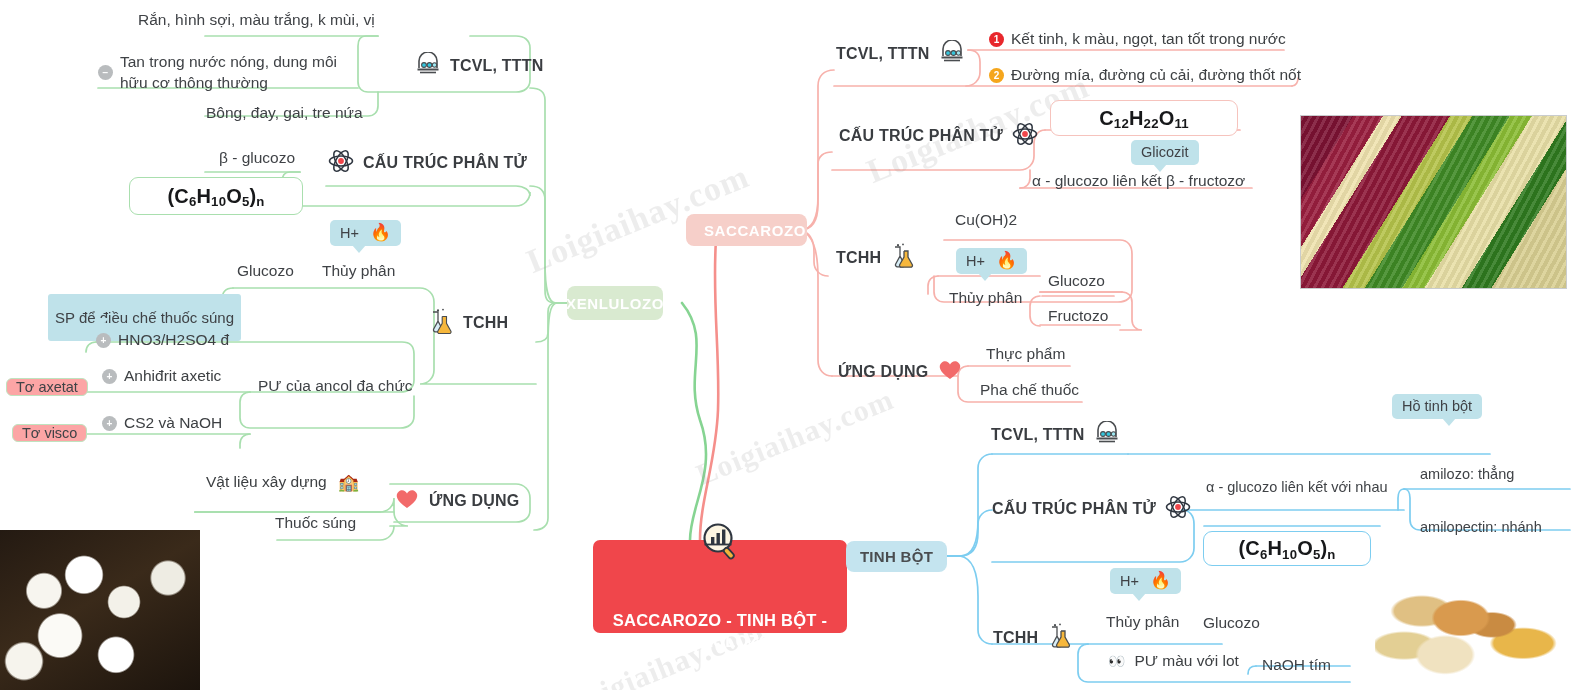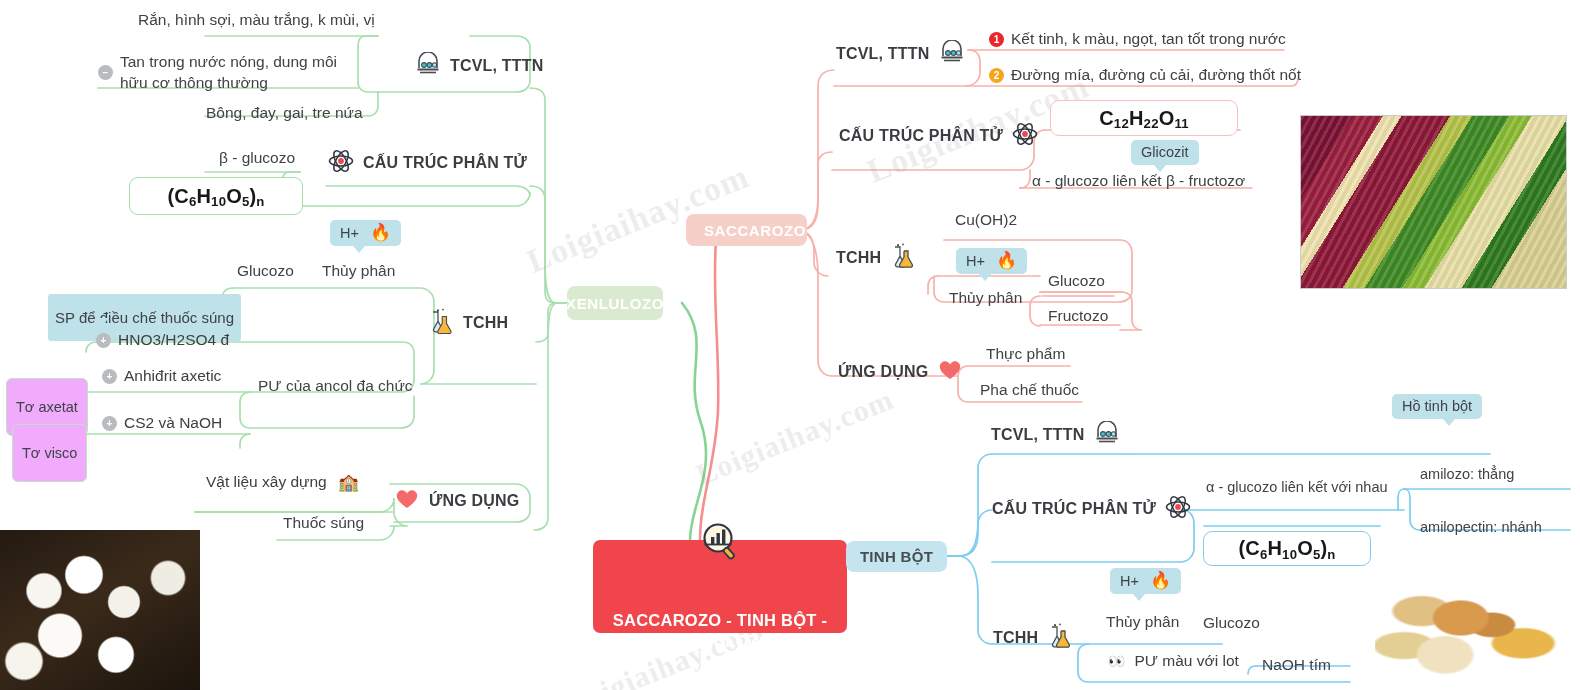--- a/index.html
+++ b/index.html
@@ -53,22 +53,22 @@
   .callout.tailRight:after{left:auto;right:26px;}
 
   .hl{position:absolute;background:#bfe2ea;border-radius:3px;padding:15px 7px;
       font-size:15px;color:#3f4246;white-space:nowrap;}
   .hl:after{content:"";position:absolute;left:50%;margin-left:-7px;bottom:-7px;
       border-left:7px solid transparent;border-right:7px solid transparent;
       border-top:8px solid #bfe2ea;}
   .hl.noTail:after{display:none;}
 
   
-  .boxlbl{position:absolute;border:1.4px solid #bfe3bf;border-radius:6px;background:#f0abfc;
-          padding:20px 9px;font-size:14.5px;color:#3f4246;white-space:nowrap;}
+  .boxlbl{position:absolute;border:1.4px solid #bfe3bf;border-radius:6px;background:#fca5a5;
+          padding:0 9px;font-size:14.5px;color:#3f4246;white-space:nowrap;}
 
   
   .bullet{display:inline-flex;align-items:center;justify-content:center;
           width:15px;height:15px;border-radius:50%;margin-right:7px;
           font-size:10px;font-weight:700;color:#fff;vertical-align:-2px;}
   .bullet.gray{background:#b9bcbe;}
   .bullet.red{background:#e8272c;}
   .bullet.orange{background:#f5a61c;}
 
   .rowline{position:absolute;display:flex;align-items:center;white-space:nowrap;font-size:15.5px;}
@@ -348,21 +348,21 @@
         <path d="M13 21 C2 13.5 1 8 4.6 4.8 C8 1.8 11.6 4 13 6.6 C14.4 4 18 1.8 21.4 4.8 C25 8 24 13.5 13 21 Z" fill="#f26a6a"></path>
       </svg>
     </span>
     <span class="lbl">ỨNG DỤNG</span>
   </div>
 
   <div class="rowline" style="left:206px;top:473px;">
     <span>Vật liệu xây dựng</span>
     <span class="emoji" style="margin-left:12px;">🏫</span>
   </div>
-  <div class="n" style="left:283px;top:513px;text-align:right;">Thuốc súng</div>
+  <div class="n" style="left:275px;top:513px;text-align:right;">Thuốc súng</div>
 
   <div class="hdr" style="left:836px;top:40px;">
     <span class="lbl">TCVL, TTTN</span>
     <span>
       <svg width="26" height="24" viewBox="0 0 26 24">
         <path d="M4 16 V9 A9 9 0 0 1 22 9 V16" fill="#fff" stroke="#4a4d50" stroke-width="1.6"></path>
         <line x1="2.5" y1="17.5" x2="23.5" y2="17.5" stroke="#4a4d50" stroke-width="2"></line>
         <line x1="5" y1="20.5" x2="21" y2="20.5" stroke="#4a4d50" stroke-width="1.6"></line>
         <circle cx="9" cy="13" r="2.4" fill="#35c6dd" stroke="#4a4d50" stroke-width="1.1"></circle>
         <circle cx="14.5" cy="13" r="2.4" fill="#35c6dd" stroke="#4a4d50" stroke-width="1.1"></circle>

